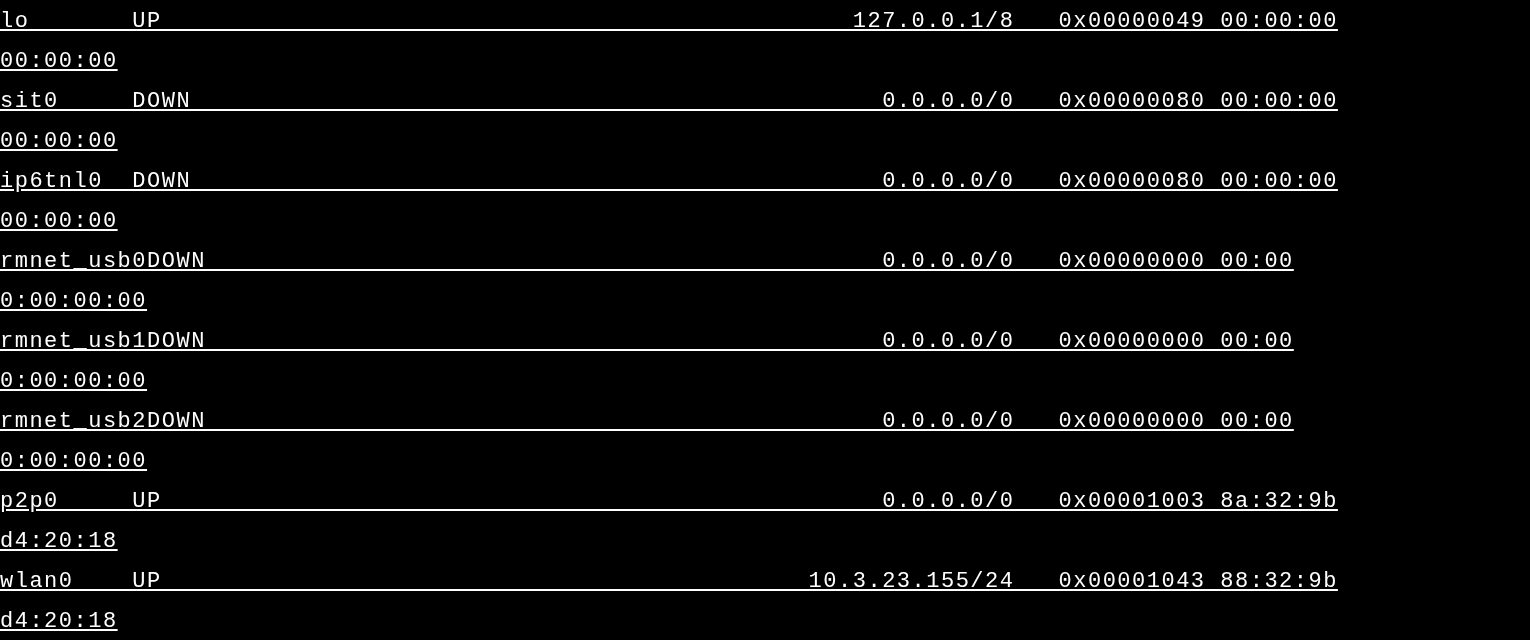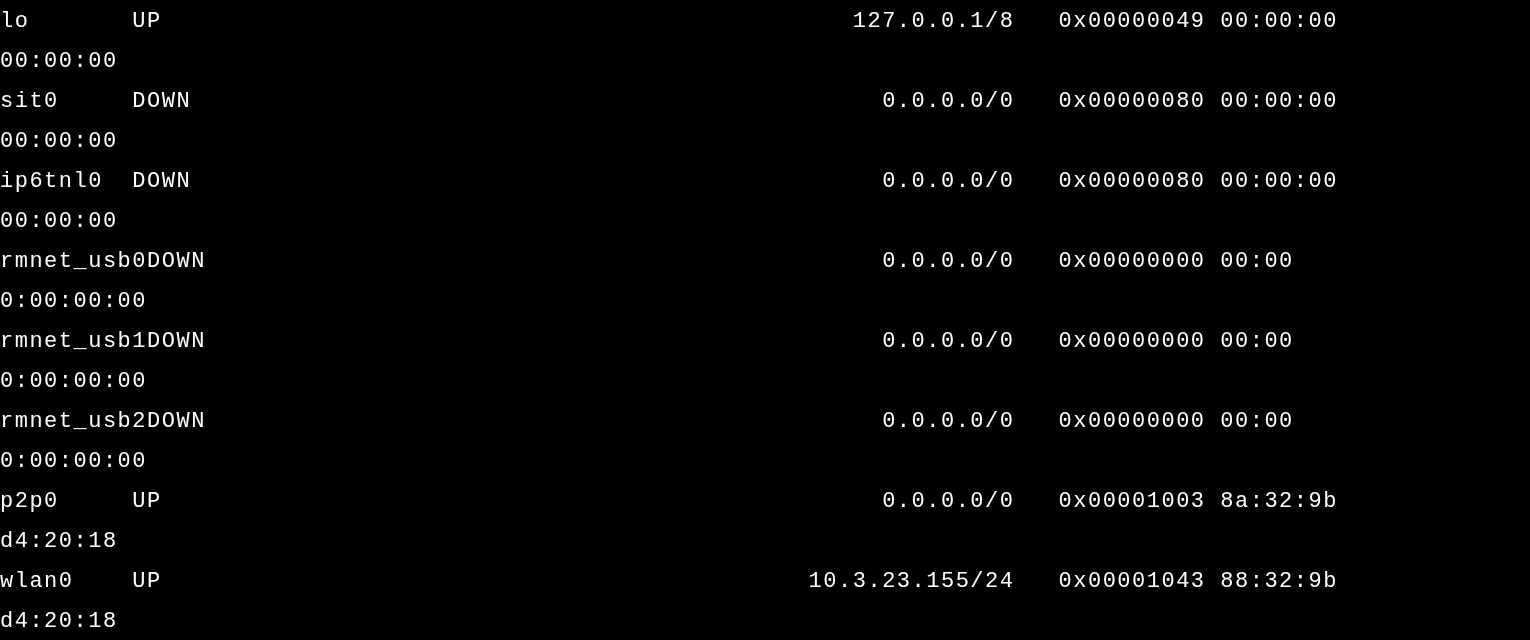--- a/index.html
+++ b/index.html
@@ -14,18 +14,19 @@
       letter-spacing: 1.5px;
       overflow: hidden;
     }
     .terminal {
       padding: 2px 0 0 0;
       white-space: pre;
     }
     .row {
       display: block;
       height: 40px;
+      text-decoration: underline;
     }
   </style>
 </head>
 <body>
 
 <div class="terminal" id="term"><span class="row">lo       UP                                               127.0.0.1/8   0x00000049 00:00:00</span><span class="row">00:00:00</span><span class="row">sit0     DOWN                                               0.0.0.0/0   0x00000080 00:00:00</span><span class="row">00:00:00</span><span class="row">ip6tnl0  DOWN                                               0.0.0.0/0   0x00000080 00:00:00</span><span class="row">00:00:00</span><span class="row">rmnet_usb0DOWN                                              0.0.0.0/0   0x00000000 00:00</span><span class="row">0:00:00:00</span><span class="row">rmnet_usb1DOWN                                              0.0.0.0/0   0x00000000 00:00</span><span class="row">0:00:00:00</span><span class="row">rmnet_usb2DOWN                                              0.0.0.0/0   0x00000000 00:00</span><span class="row">0:00:00:00</span><span class="row">p2p0     UP                                                 0.0.0.0/0   0x00001003 8a:32:9b</span><span class="row">d4:20:18</span><span class="row">wlan0    UP                                            10.3.23.155/24   0x00001043 88:32:9b</span><span class="row">d4:20:18</span></div>
 
 </body></html>

